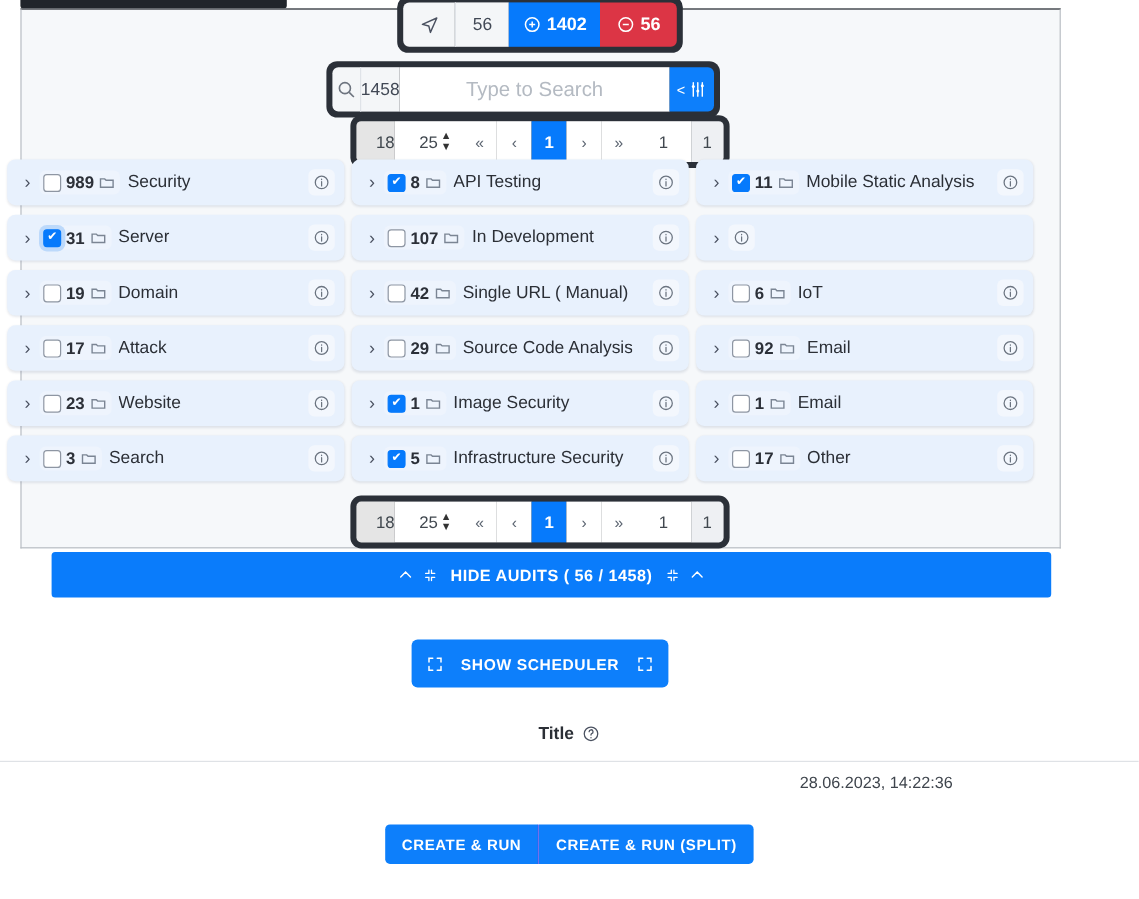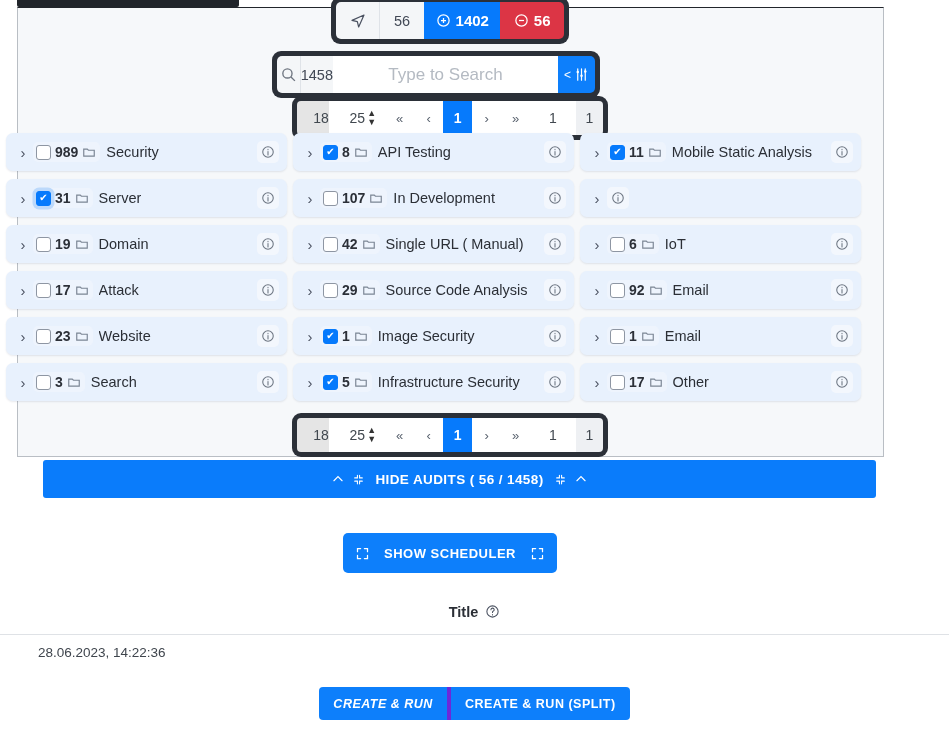--- a/index.html
+++ b/index.html
@@ -172,35 +172,35 @@
   .title-row {
     position: absolute; left: 0; top: 604px; width: 949px;
     display: flex; align-items: flex-start; justify-content: center; gap: 7px;
   }
   .title-row .ttl { font-size: 14.5px; font-weight: 700; color: #2b2f36; }
   .divider {
     position: absolute; left: 0; top: 634px; width: 949px; height: 1px;
     background: #dfe2e6;
   }
   .stamp {
-    position: absolute; left: 0; top: 645px; width: 794px; text-align: left;
-    font-size: 13.5px; color: #3f454d; margin-left: 38px;
+    position: absolute; left: 0; top: 645px; width: 794px; text-align: right;
+    font-size: 13.5px; color: #3f454d;
   }
 
   
   .actions {
     position: absolute; left: 0; top: 687px; width: 949px;
     display: flex; align-items: center; justify-content: center;
   }
   .actions button {
     height: 33px; background: #0d7ffb; border: none; color: #fff;
     font-size: 12.5px; font-weight: 700; letter-spacing: .5px; cursor: pointer;
     font-family: "Liberation Sans", sans-serif; padding: 0 14px;
   }
-  .actions .b1 { border-radius: 4px 0 0 4px; border-right: 4px solid #6d28d9; font-style: italic; }
+  .actions .b1 { border-radius: 4px 0 0 4px; border-right: 1px solid #6d28d9; }
   .actions .b2 { border-radius: 0 4px 4px 0; }
   svg { display: block; }
 </style>
 </head>
 <body>
 
 <div class="root">
 
   <div class="top-strip"></div>
 

